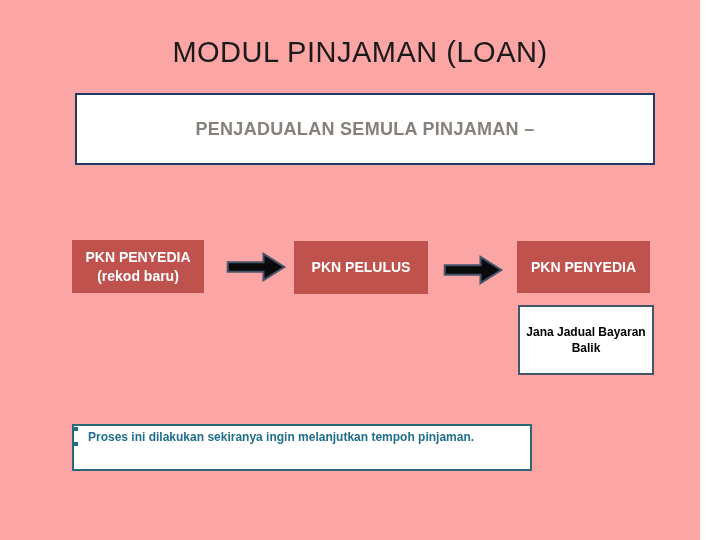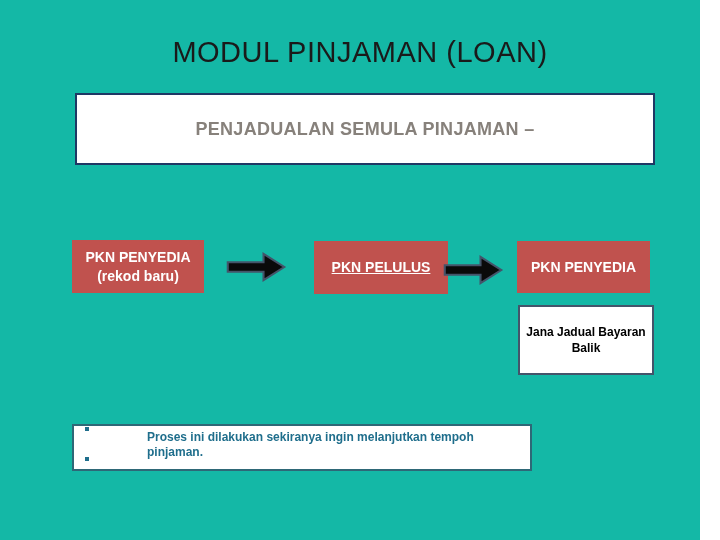--- a/index.html
+++ b/index.html
@@ -1,20 +1,20 @@
 <!DOCTYPE html>
 <html><head>
 <meta charset="utf-8">
 <style>
   html, body { margin: 0; padding: 0; background: #ffffff; }
   .slide {
     position: relative;
     width: 700px;
     height: 540px;
-    background: #14b8a6;
+    background: #fca5a5;
     font-family: "Liberation Sans", sans-serif;
     overflow: hidden;
   }
   .title {
     position: absolute;
     top: 36px;
     left: 0;
     width: 720px;
     text-align: center;
     font-size: 29px;
@@ -47,21 +47,21 @@
     font-weight: bold;
     font-size: 14px;
     display: flex;
     flex-direction: column;
     justify-content: center;
     align-items: center;
     text-align: center;
     line-height: 19px;
   }
   .box1 { left: 72px;  top: 240px; width: 132px; height: 53px; }
-  .box2 { left: 314px; top: 241px; width: 134px; height: 53px; text-decoration: underline; }
+  .box2 { left: 294px; top: 241px; width: 134px; height: 53px; }
   .box3 { left: 517px; top: 241px; width: 133px; height: 52px; }
   .arrow { position: absolute; }
   .arrow1 { left: 224px; top: 251px; }
   .arrow2 { left: 441px; top: 254px; }
   .jana-box {
     position: absolute;
     left: 518px;
     top: 305px;
     width: 124px;
     height: 34px;
@@ -84,23 +84,21 @@
     width: 456px;
     height: 39px;
     border: 2px solid #2E6877;
     background: #ffffff;
     padding-top: 4px;
     box-sizing: content-box;
   }
   .note-row {
     display: flex;
     align-items: flex-start;
-    padding-left: 11px;
     line-height: 15px;
-    gap: 48px;
   }
   .bullet {
     width: 4px;
     height: 4px;
     background: #1F6E8C;
     margin-right: 10px;
     flex: 0 0 auto;
     position: relative;
     top: -3px;
   }

